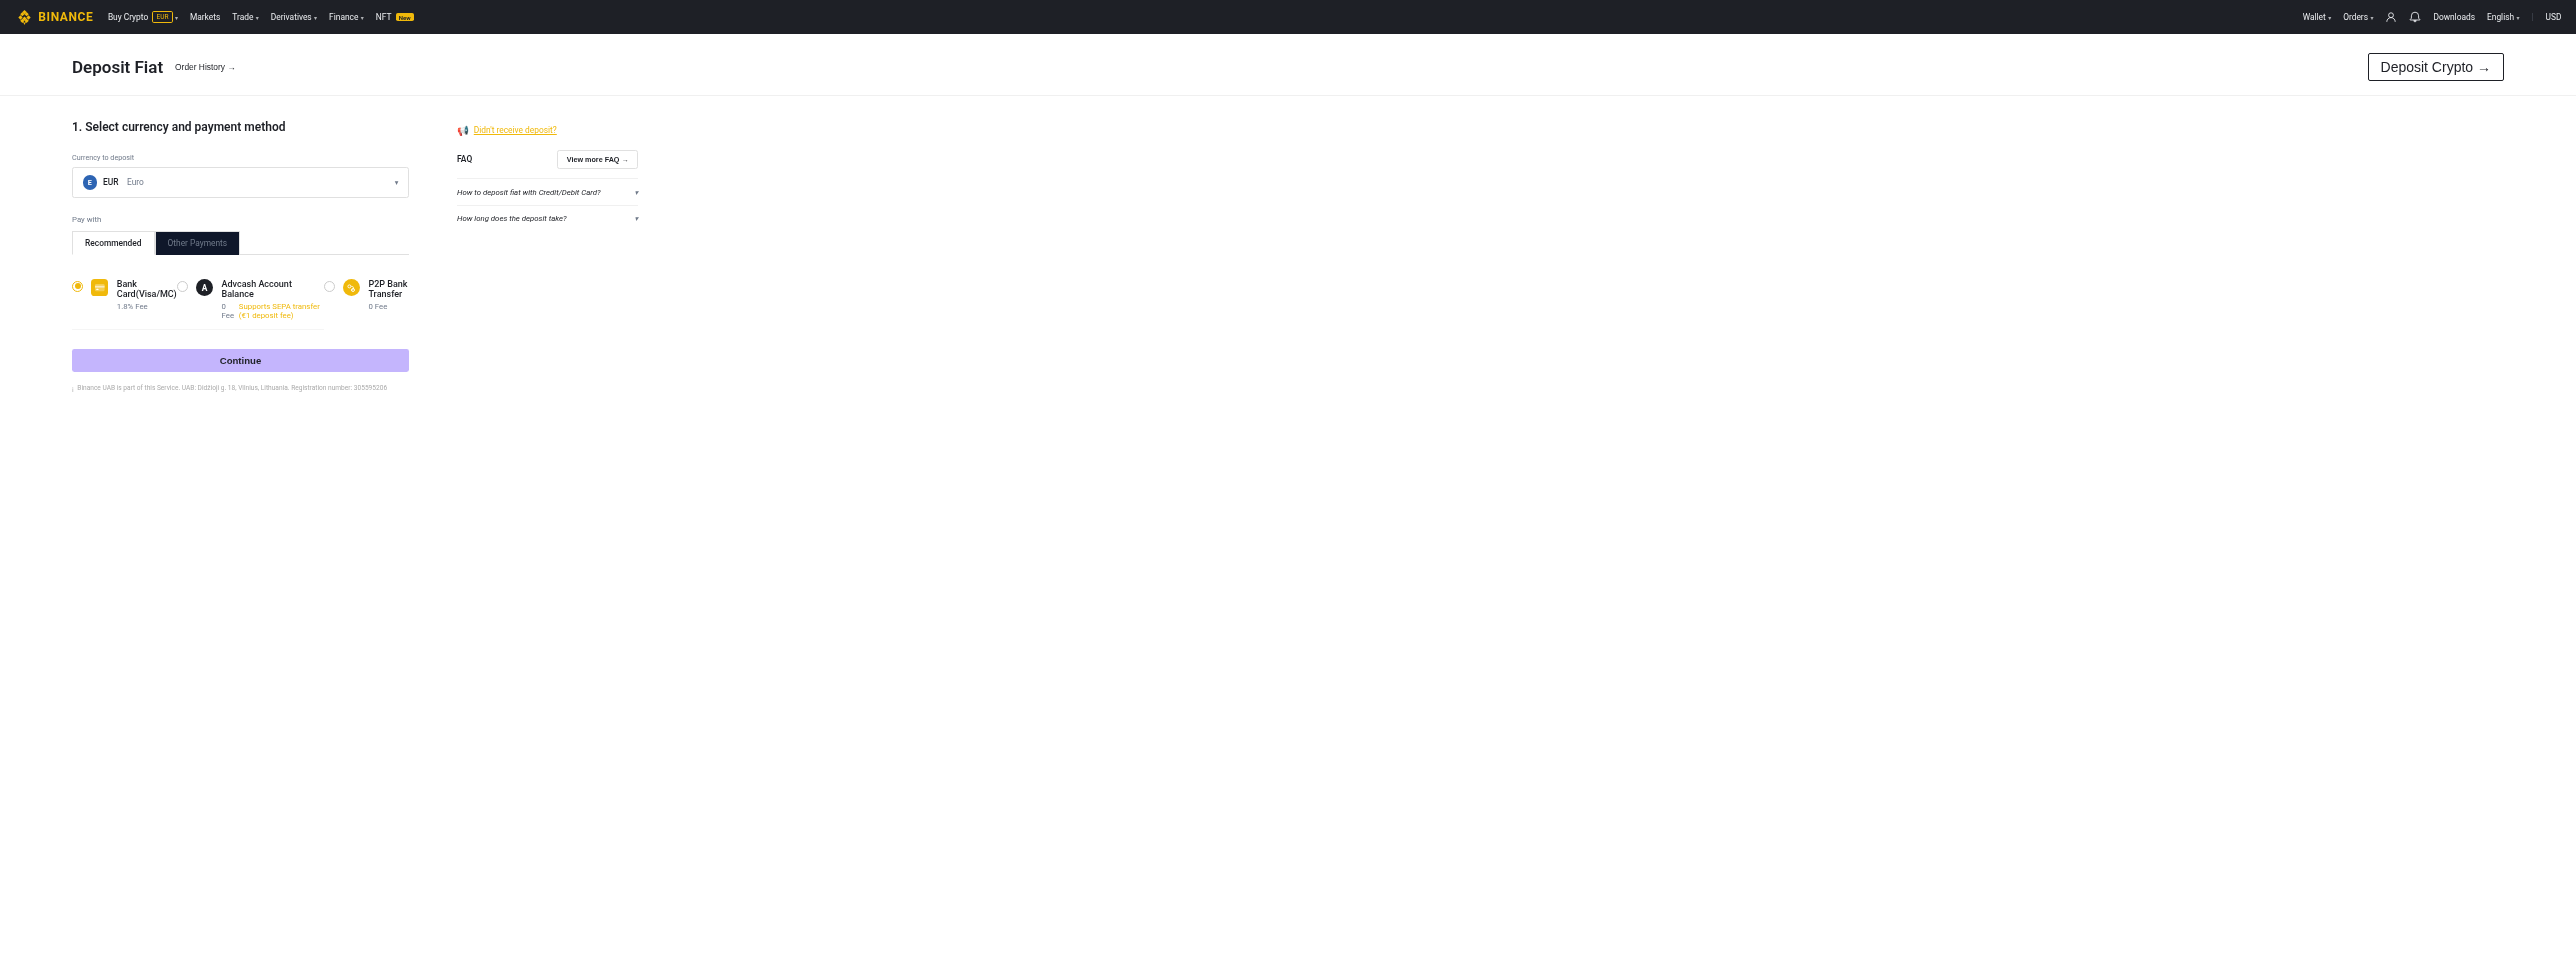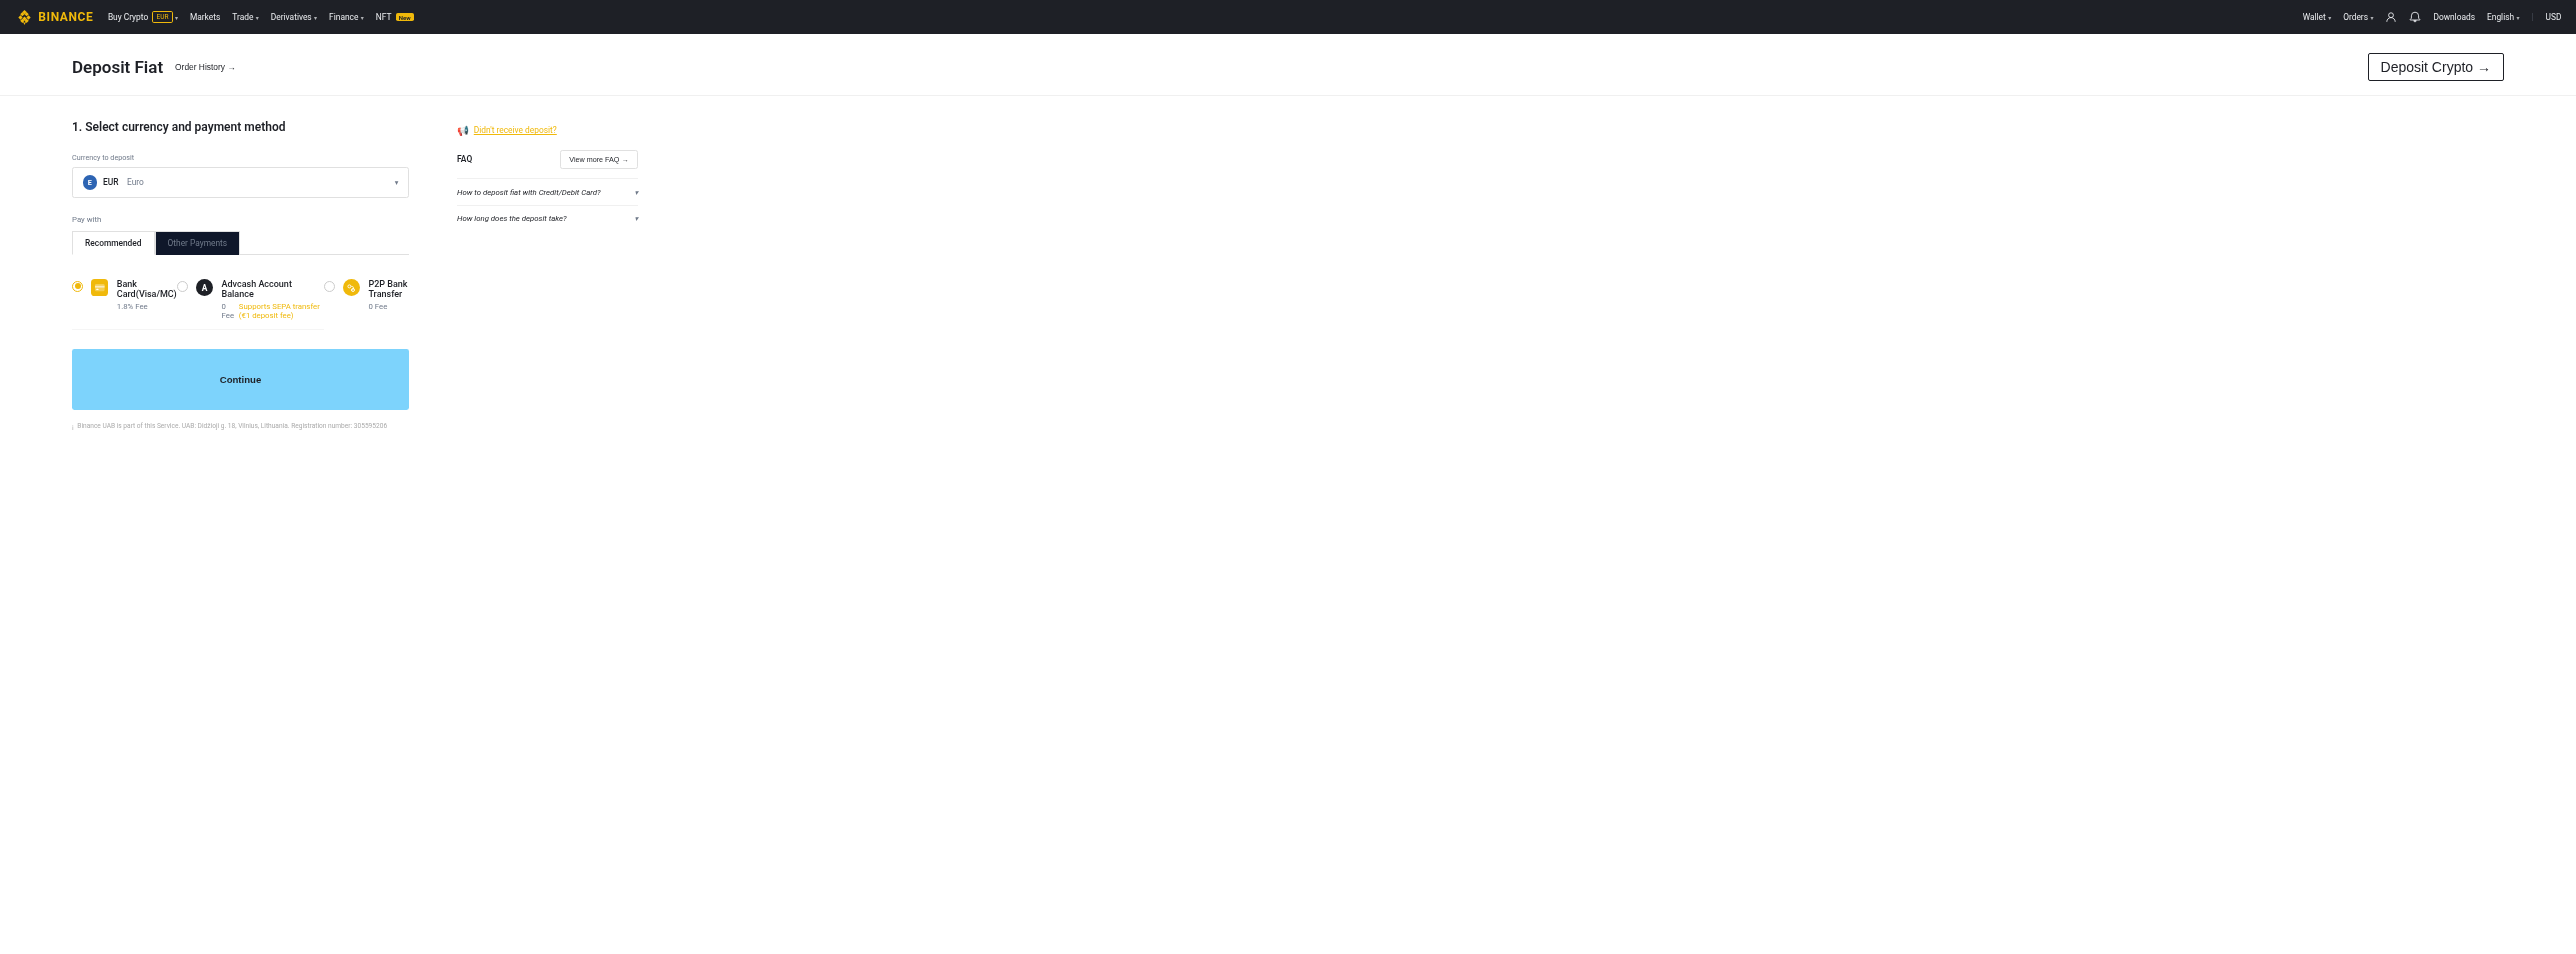--- a/index.html
+++ b/index.html
@@ -285,26 +285,26 @@
       color: #707a8a;
     }
     .payment-sepa {
       font-size: 7.8px;
       color: #f0b90b;
       margin-left: 4.8px;
     }
 
     .continue-btn {
       width: 100%;
-      background: #7dd3fc;
+      background: #c4b5fd;
       border: none;
       color: #1e2026;
       font-size: 9.6px;
       font-weight: 600;
-      padding: 25px;
+      padding: 6px;
       border-radius: 2.4px;
       cursor: pointer;
       margin-top: 19px;
     }
 
     .footer-note {
       margin-top: 12px;
       font-size: 6.6px;
       color: #aaa;
       display: flex;
@@ -342,20 +342,21 @@
       background: none;
       border: 0.6px solid #e0e0e0;
       color: #1e2026;
       font-size: 7.2px;
       padding: 3.6px 8.4px;
       border-radius: 2.4px;
       cursor: pointer;
       display: flex;
       align-items: center;
       gap: 2.4px;
+      font-weight: bold;
     }
     .faq-item {
       display: flex;
       align-items: center;
       justify-content: space-between;
       padding: 8.4px 0;
       border-top: 0.6px solid #f0f0f0;
       cursor: pointer;
       font-style: italic;
     }

